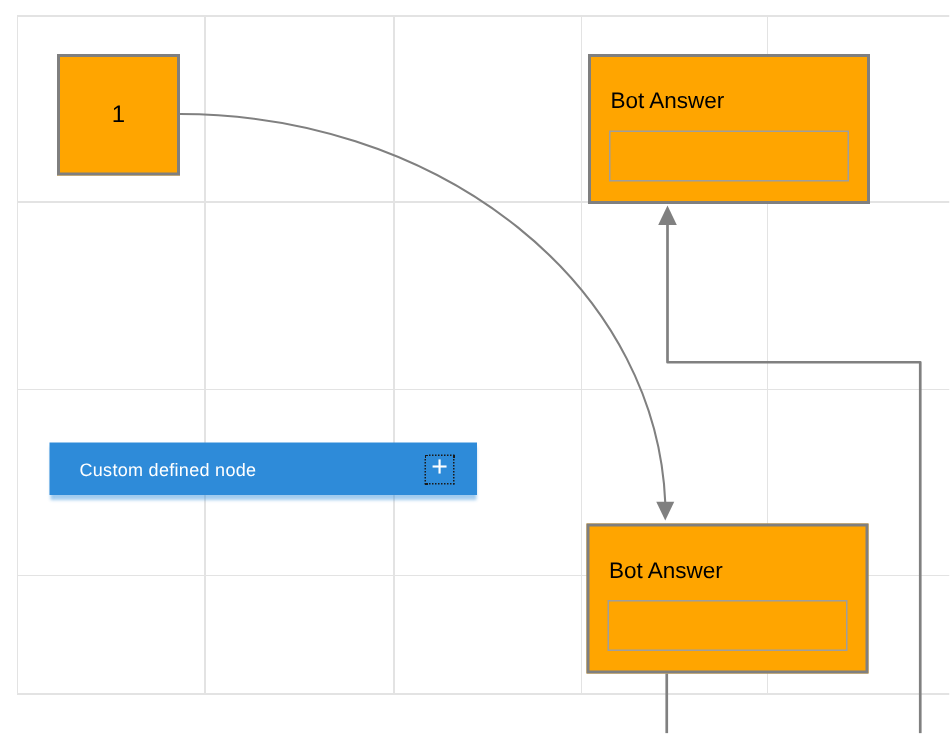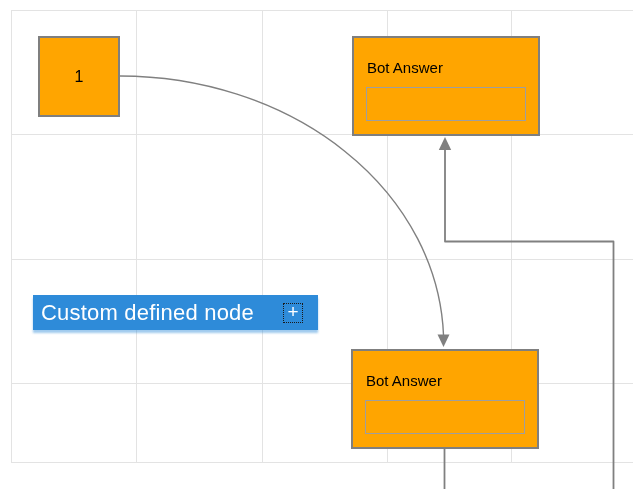--- a/index.html
+++ b/index.html
@@ -32,21 +32,21 @@
     position:absolute;
     background:var(--node_fill);
     border:2px solid var(--node_border);
     box-sizing:border-box;
   }
   .node.square{
     left:38px;top:36px;width:82px;height:81px;
     display:flex;align-items:center;justify-content:center;
     font-size:16px;color:var(--text_dark);
   }
-  .node.bot{width:188px;height:100px;}
+  .node.bot{width:188px;height:100px;margin-left:40px;}
   .node.bot.top{left:352px;top:36px;}
   .node.bot.bottom{left:351px;top:349px;}
   .node .title{
     position:absolute;left:13px;top:21px;
     font-size:15px;color:var(--text_dark);
     white-space:nowrap;
   }
   .node .answer-input{
     position:absolute;left:12px;top:49px;
     width:160px;height:34px;
@@ -59,22 +59,22 @@
   }
   .custom-bar{
     position:absolute;left:33px;top:295px;
     width:285px;height:35px;
     background:var(--accent_blue);
     box-shadow:0 3px 2px rgba(46,139,217,0.45);
     display:flex;align-items:center;
     box-sizing:border-box;
   }
   .custom-bar .bar-label{
-    margin-left:8px;
-    font-size:22px;letter-spacing:0.2px;
+    margin-left:20px;
+    font-size:12px;letter-spacing:0.2px;
     color:var(--text_light);
     white-space:nowrap;
   }
   .add-port{
     position:absolute;right:15px;top:50%;
     transform:translateY(-50%);
     width:20px;height:20px;
     border:1px dotted #1a1a1a;
     display:flex;align-items:center;justify-content:center;
     cursor:pointer;

